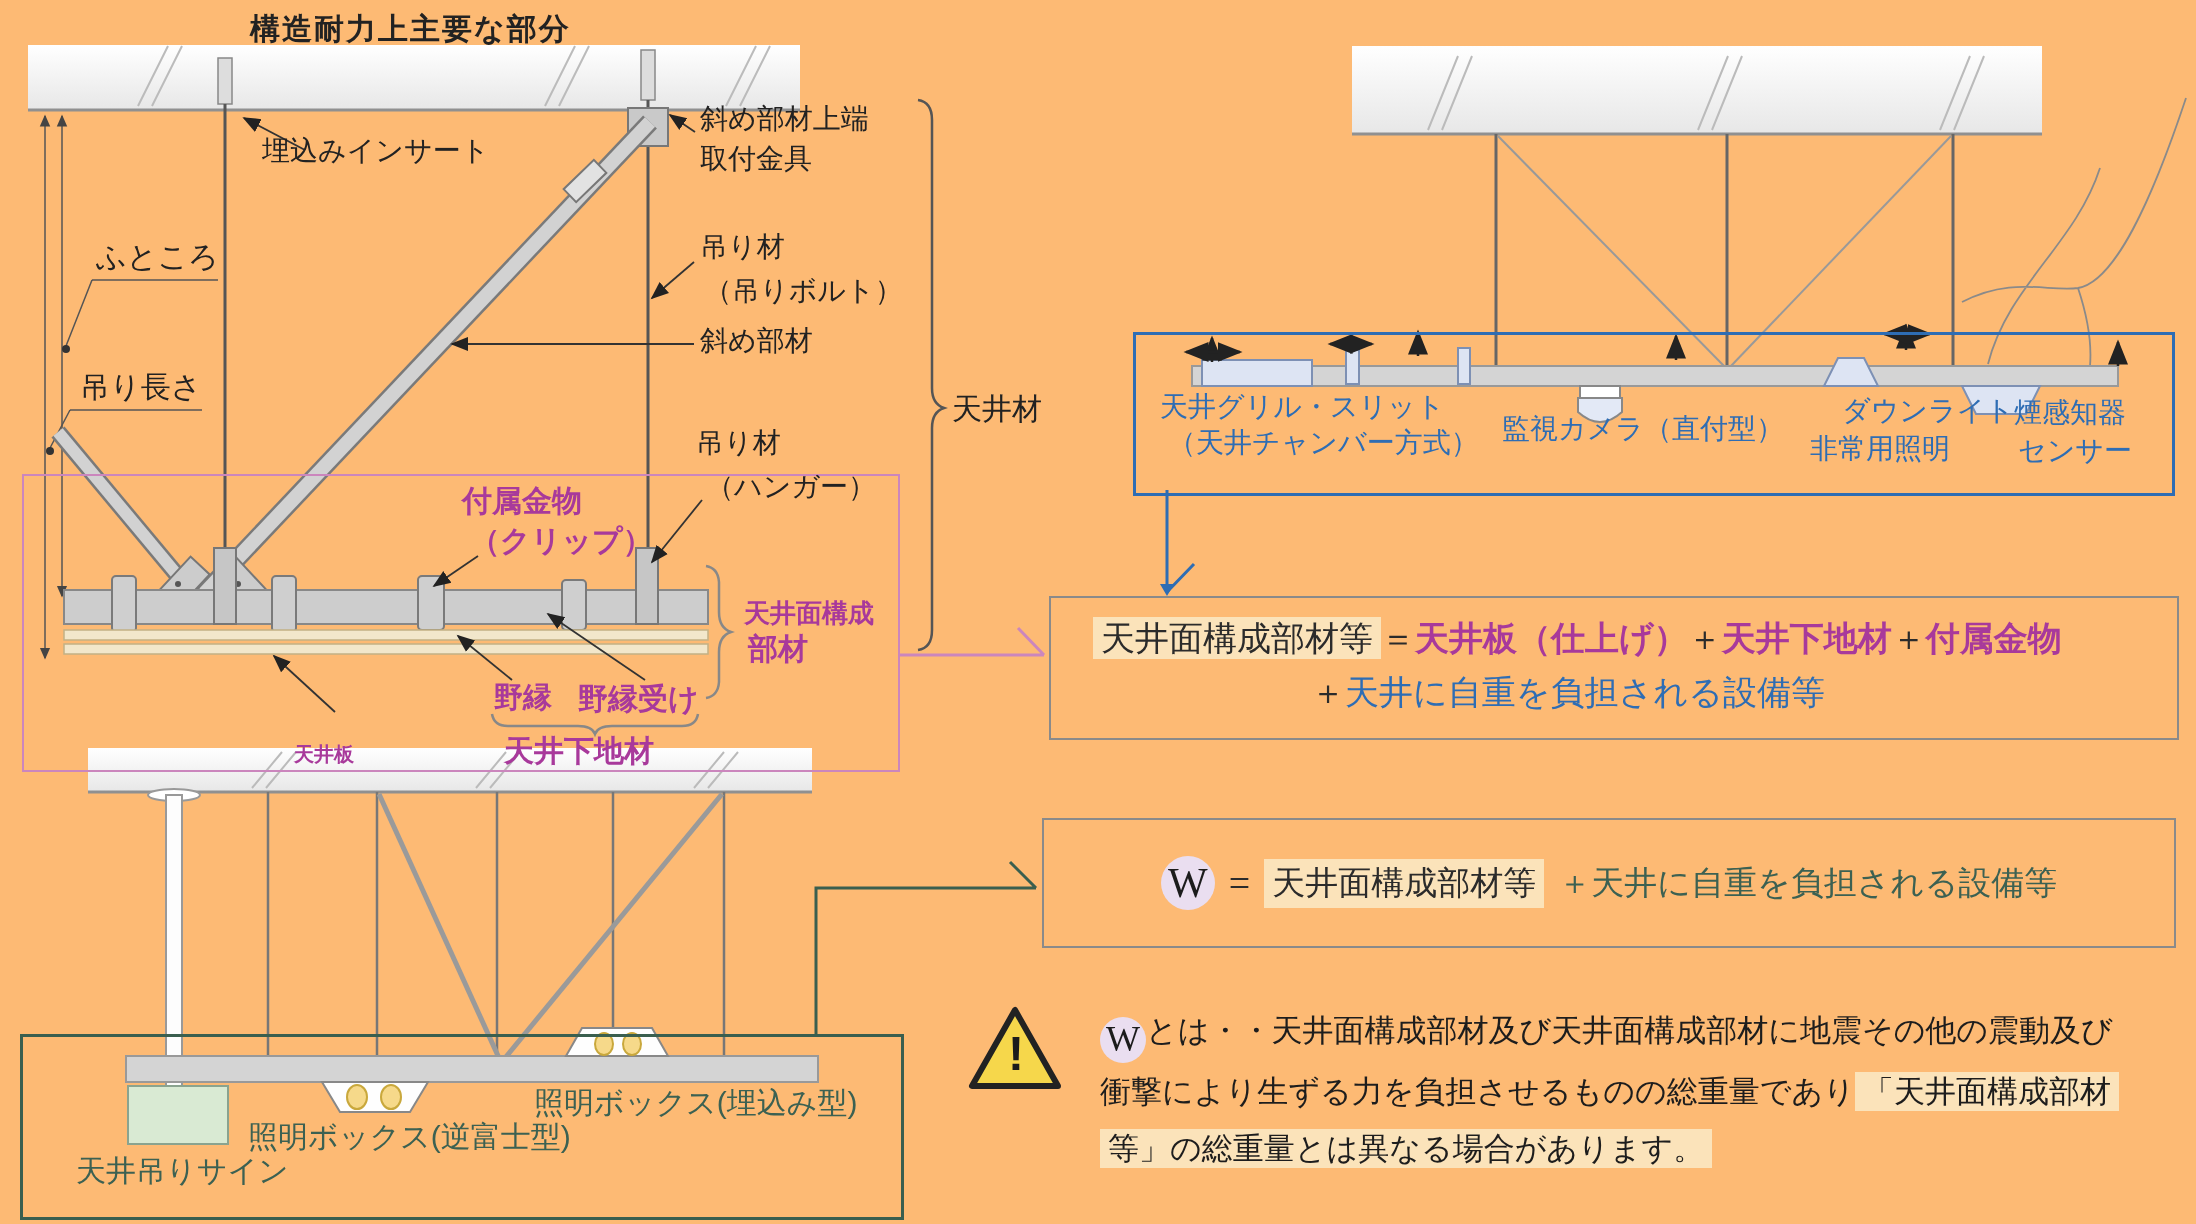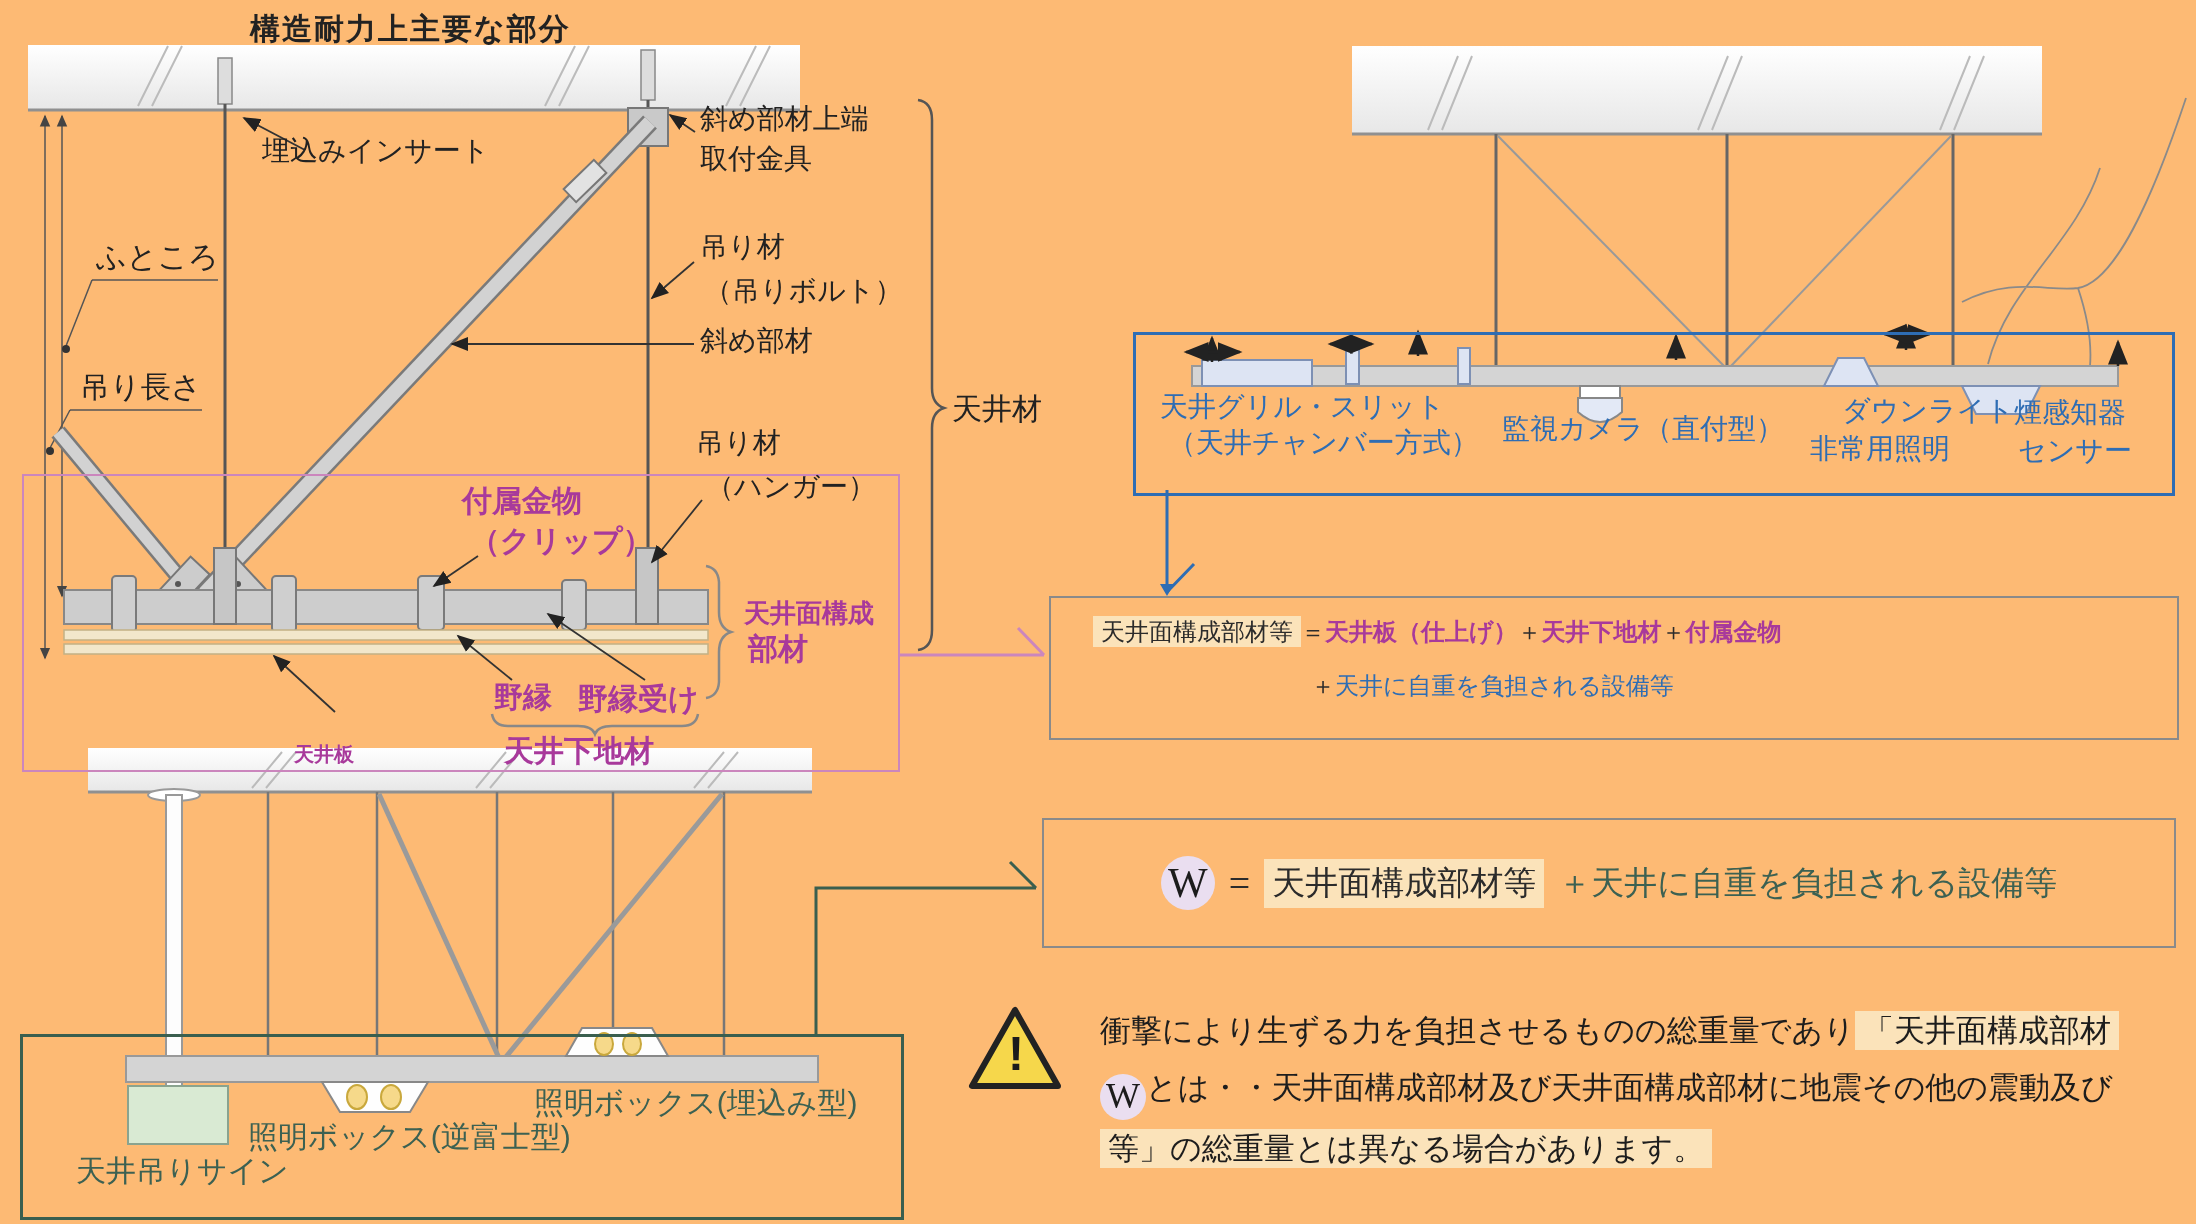--- a/index.html
+++ b/index.html
@@ -12,21 +12,21 @@
   .blu{color:#2e6db4;}
   .grn{color:#3c6152;}
   .hl{background:#fbe3ba;padding:2px 8px;}
   .wcircle{display:inline-flex;align-items:center;justify-content:center;
            width:54px;height:54px;border-radius:50%;background:#eadef0;
            font-family:"Liberation Serif",serif;font-size:42px;color:#1c1c1c;}
   .wcircle-sm{display:inline-flex;align-items:center;justify-content:center;
            width:46px;height:46px;border-radius:50%;background:#eadef0;
            font-family:"Liberation Serif",serif;font-size:36px;color:#1c1c1c;vertical-align:-10px;}
   #formula-box{left:1049px;top:596px;width:1126px;height:140px;border:2px solid #8a8a8a;z-index:2;}
-  #formula-box .fline{position:absolute;white-space:nowrap;font-size:24px;color:#2b2b2b;padding-left:8px;}
+  #formula-box .fline{position:absolute;white-space:nowrap;font-size:34px;color:#2b2b2b;padding-left:8px;}
   #w-box{left:1042px;top:818px;width:1130px;height:126px;border:2px solid #8a8a8a;z-index:2;
          display:flex;align-items:center;justify-content:center;gap:14px;font-size:33px;color:#2b2b2b;}
   #w-box .eq{font-family:"Liberation Serif",serif;font-size:38px;}
   #w-rest{color:#3c6152;}
   #pink-box{left:22px;top:474px;width:874px;height:294px;border:2px solid #cb86bd;}
   #blue-box{left:1133px;top:332px;width:1036px;height:158px;border:3px solid #2e6db4;}
   #green-box{left:20px;top:1034px;width:878px;height:180px;border:3px solid #3a5f4f;}
   #warning-text{position:absolute;left:1100px;top:1002px;width:1090px;z-index:3;
         font-size:31px;color:#1d1d1d;line-height:57px;}
   #warning-bang{position:absolute;left:998px;top:1026px;width:36px;text-align:center;z-index:3;
@@ -239,18 +239,18 @@
 
   <div class="box" id="w-box">
     <span class="wcircle">W</span>
     <span class="eq">=</span>
     <span class="hl">天井面構成部材等</span>
     <span id="w-rest">＋天井に自重を負担される設備等</span>
   </div>
 
   <div id="warning-bang">!</div>
   <div id="warning-text">
+    <div><span class="wcircle-sm">W</span><span>とは・・天井面構成部材及び天井面構成部材に地震その他の震動及び</span></div>
     <div><span>衝撃により生ずる力を負担させるものの総重量であり</span><span class="hl">「天井面構成部材</span></div>
-    <div><span class="wcircle-sm">W</span><span>とは・・天井面構成部材及び天井面構成部材に地震その他の震動及び</span></div>
     <div><span class="hl">等」の総重量とは異なる場合があります。</span></div>
   </div>
 
 </div>
 
 </body></html>

